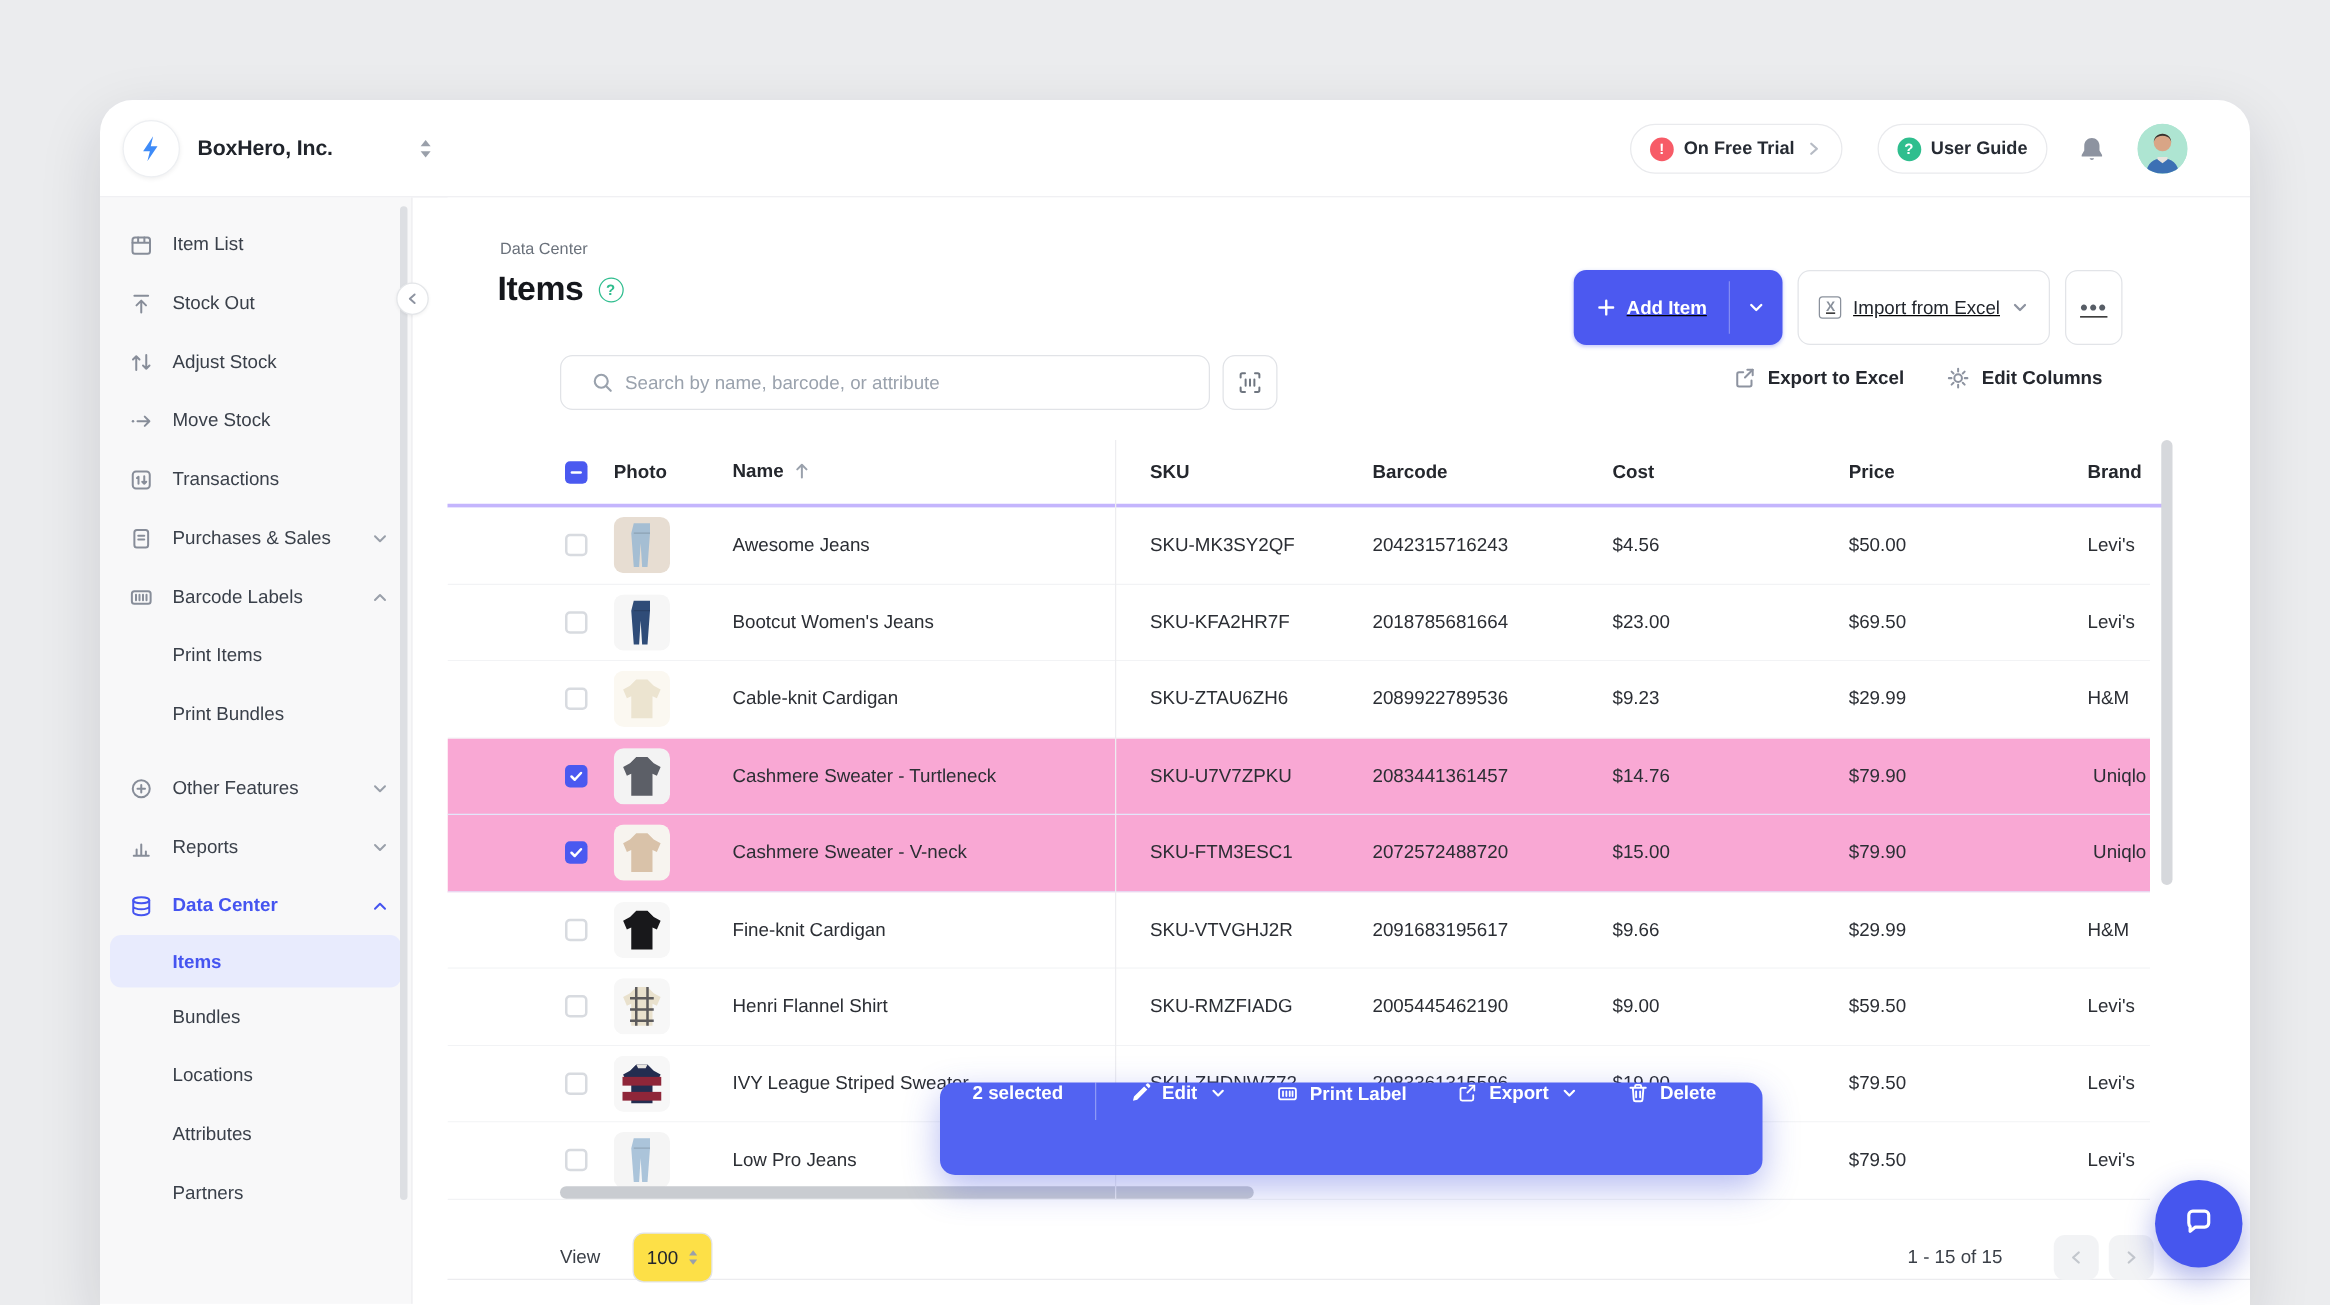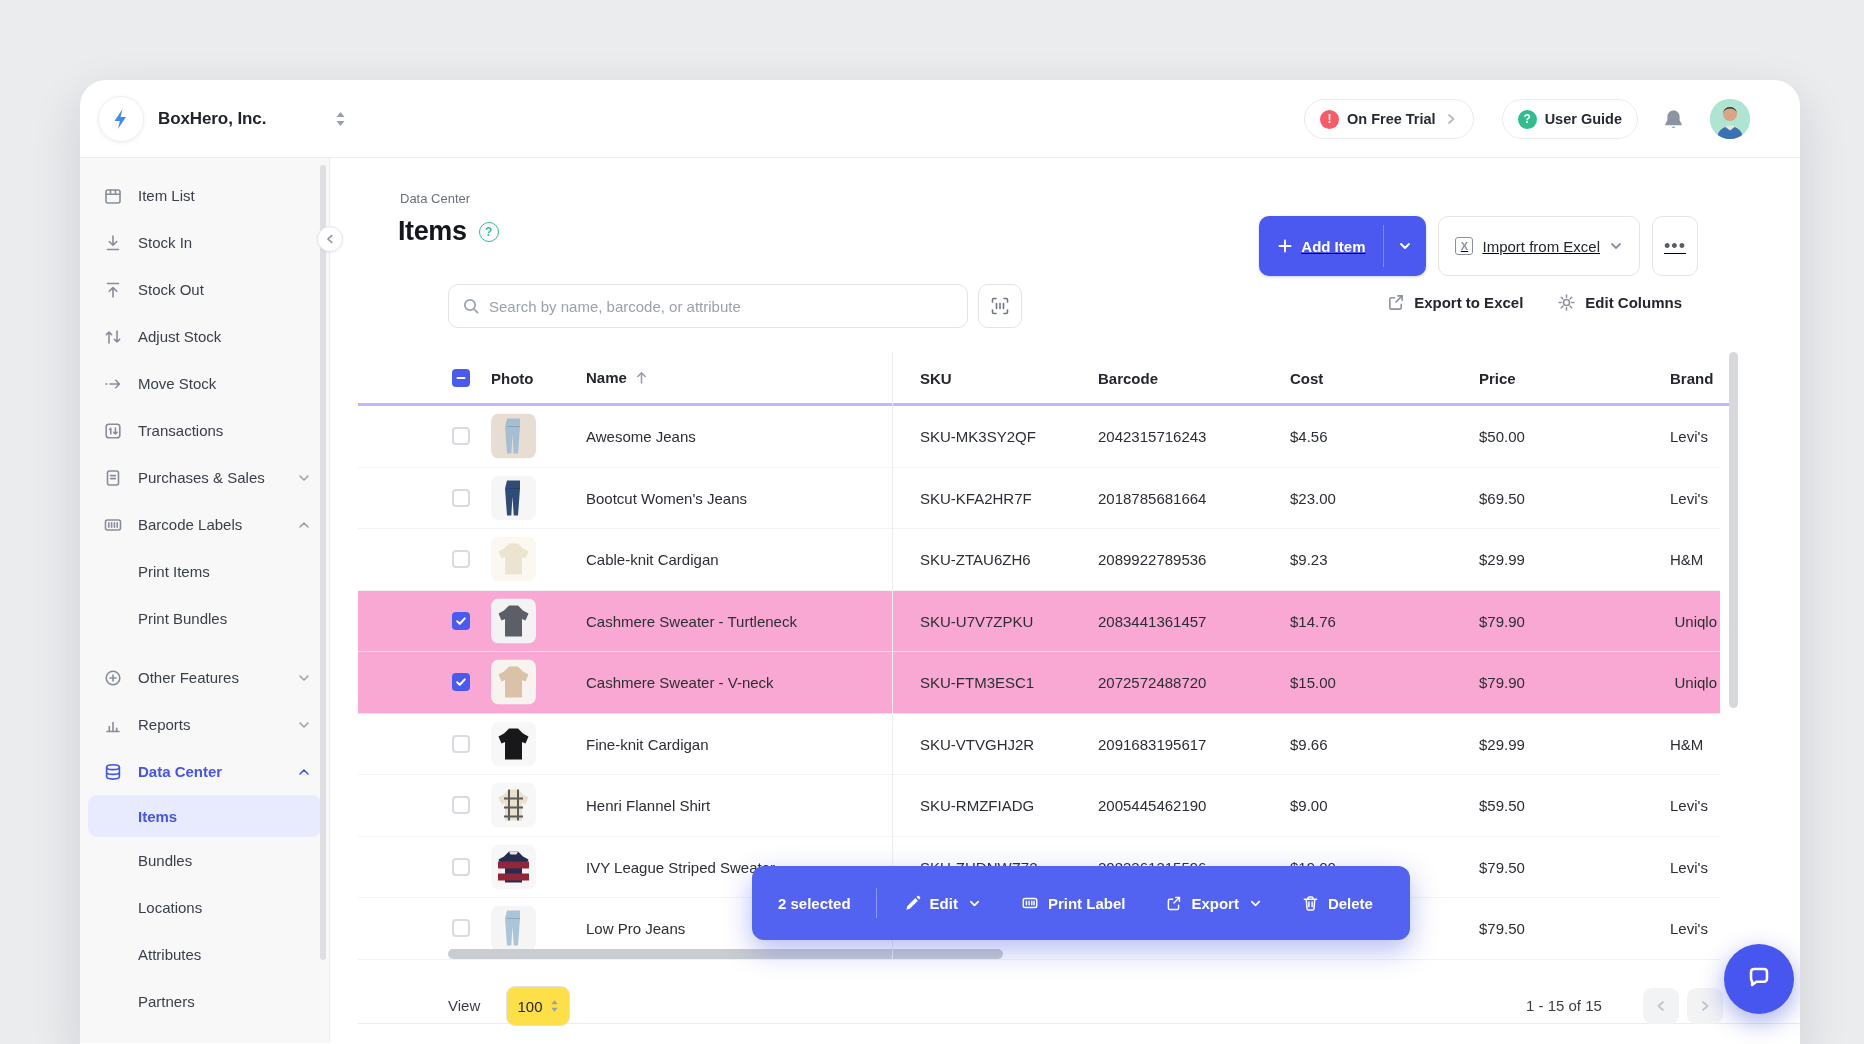--- a/index.html
+++ b/index.html
@@ -61,21 +61,21 @@
   .btn-add-sep { width:1px; background:rgba(255,255,255,.3); margin:9px 0; }
   .btn-add-chev { width:42px; display:flex; align-items:center; justify-content:center; }
   .btn-outline { display:flex; align-items:center; gap:9px; padding:0 16px; border:1px solid #e2e4e8;
                  border-radius:10px; background:#fff; font-size:15px; font-weight:500; color:#22262d; cursor:pointer; }
   .excel-box { width:18px; height:18px; border:1.6px solid #8a919c; border-radius:3px; color:#8a919c;
                font-size:11px; font-weight:700; display:flex; align-items:center; justify-content:center; }
   .btn-more { width:46px; display:flex; align-items:center; justify-content:center; border:1px solid #e2e4e8;
               border-radius:10px; background:#fff; color:#575d66; font-size:18px; letter-spacing:1px; cursor:pointer; }
 
   .search-box { position:absolute; left:90px; top:126px; width:520px; height:44px; border:1px solid #e1e3e7;
-                border-radius:10px; display:flex; align-items:center; padding:0 13px; gap:9px; background:#fff; }
+                border-radius:10px; display:flex; align-items:center; padding:0 24px; gap:9px; background:#fff; }
   .search-box input { border:none; outline:none; flex:1; font-size:15px; color:#2b2e34;
                       font-family:"Liberation Sans","DejaVu Sans",sans-serif; }
   .search-box input::placeholder { color:#9aa2ad; }
   .scan-btn { position:absolute; left:620px; top:126px; width:44px; height:44px; border:1px solid #e1e3e7;
               border-radius:10px; background:#fff; display:flex; align-items:center; justify-content:center;
               color:#6f7680; cursor:pointer; }
   .quick-actions { position:absolute; top:135px; right:118px; display:flex; gap:34px; }
   .qa-item { display:flex; align-items:center; gap:9px; font-size:15px; font-weight:600; color:#24272e; cursor:pointer; }
   .qa-item .qicon { color:#8d93a0; display:flex; }
 
@@ -95,21 +95,21 @@
   .checkbox.indet { border:none; background:#4a59f0; display:flex; align-items:center; justify-content:center; }
   .thumb { position:absolute; left:133px; top:50%; transform:translateY(-50%); width:45px; height:45px;
            border-radius:8px; overflow:hidden; }
   .col-divider { position:absolute; left:534px; top:194px; width:1px; height:608px; background:#ededf0; z-index:1; }
   .vscroll { position:absolute; left:1371px; top:194px; width:9px; height:356px; border-radius:5px; background:#d6d8dc; }
   .hscroll { position:absolute; left:90px; top:791px; width:555px; height:10px; border-radius:5px; background:#c9ccd1; }
 
   
   .selbar { position:absolute; left:394px; top:708px; width:658px; height:74px; background:#5263f2;
             border-radius:12px; box-shadow:0 10px 28px rgba(60,75,220,.38); z-index:20;
-            display:flex; align-items:center; color:#fff; padding:0 26px; }
+            display:flex; align-items:flex-start; color:#fff; padding:0 26px; }
   .sel-count { font-size:15px; font-weight:600; }
   .sel-div { width:1px; height:30px; background:rgba(255,255,255,.35); margin:0 27px 0 25px; }
   .sel-item { display:flex; align-items:center; gap:9px; font-size:15px; font-weight:600; cursor:pointer; }
   .sel-item + .sel-item { margin-left:40px; }
   .sel-chev { display:flex; margin-left:1px; }
 
   
   .footer-line { position:absolute; left:0; top:865px; width:100%; height:1px; background:#ececef; }
   .view-label { position:absolute; left:90px; top:839px; font-size:15px; color:#3a3f47; }
   .view-select { position:absolute; left:148px; top:828px; width:64px; height:40px; border:1px solid #e1e3e7;
@@ -190,28 +190,20 @@
                 <svg width="20" height="20" viewBox="0 0 20 20" fill="none" stroke="currentColor" stroke-width="1.6" stroke-linecap="round" stroke-linejoin="round">
                   <rect x="3" y="4" width="14" height="13" rx="2"></rect>
                   <path d="M3 8.2h14M7.5 4v4.2M12.5 4v4.2"></path>
                 </svg>
               </span>
               <span class="nav-label">Item List</span>
             </div>
             <div class="nav-item">
               <span class="nav-icon">
                 <svg width="20" height="20" viewBox="0 0 20 20" fill="none" stroke="currentColor" stroke-width="1.6" stroke-linecap="round" stroke-linejoin="round">
-                  <path d="M10 3v9M6.2 8.5 10 12.3l3.8-3.8M4.5 16.5h11"></path>
-                </svg>
-              </span>
-              <span class="nav-label">Stock In</span>
-            </div>
-            <div class="nav-item">
-              <span class="nav-icon">
-                <svg width="20" height="20" viewBox="0 0 20 20" fill="none" stroke="currentColor" stroke-width="1.6" stroke-linecap="round" stroke-linejoin="round">
                   <path d="M4.5 3.5h11M10 17V8M6.2 11.3 10 7.5l3.8 3.8"></path>
                 </svg>
               </span>
               <span class="nav-label">Stock Out</span>
             </div>
             <div class="nav-item">
               <span class="nav-icon">
                 <svg width="20" height="20" viewBox="0 0 20 20" fill="none" stroke="currentColor" stroke-width="1.6" stroke-linecap="round" stroke-linejoin="round">
                   <path d="M6 16V5M3.4 7.6 6 5l2.6 2.6M14 4v11M11.4 12.4 14 15l2.6-2.6"></path>
                 </svg>

